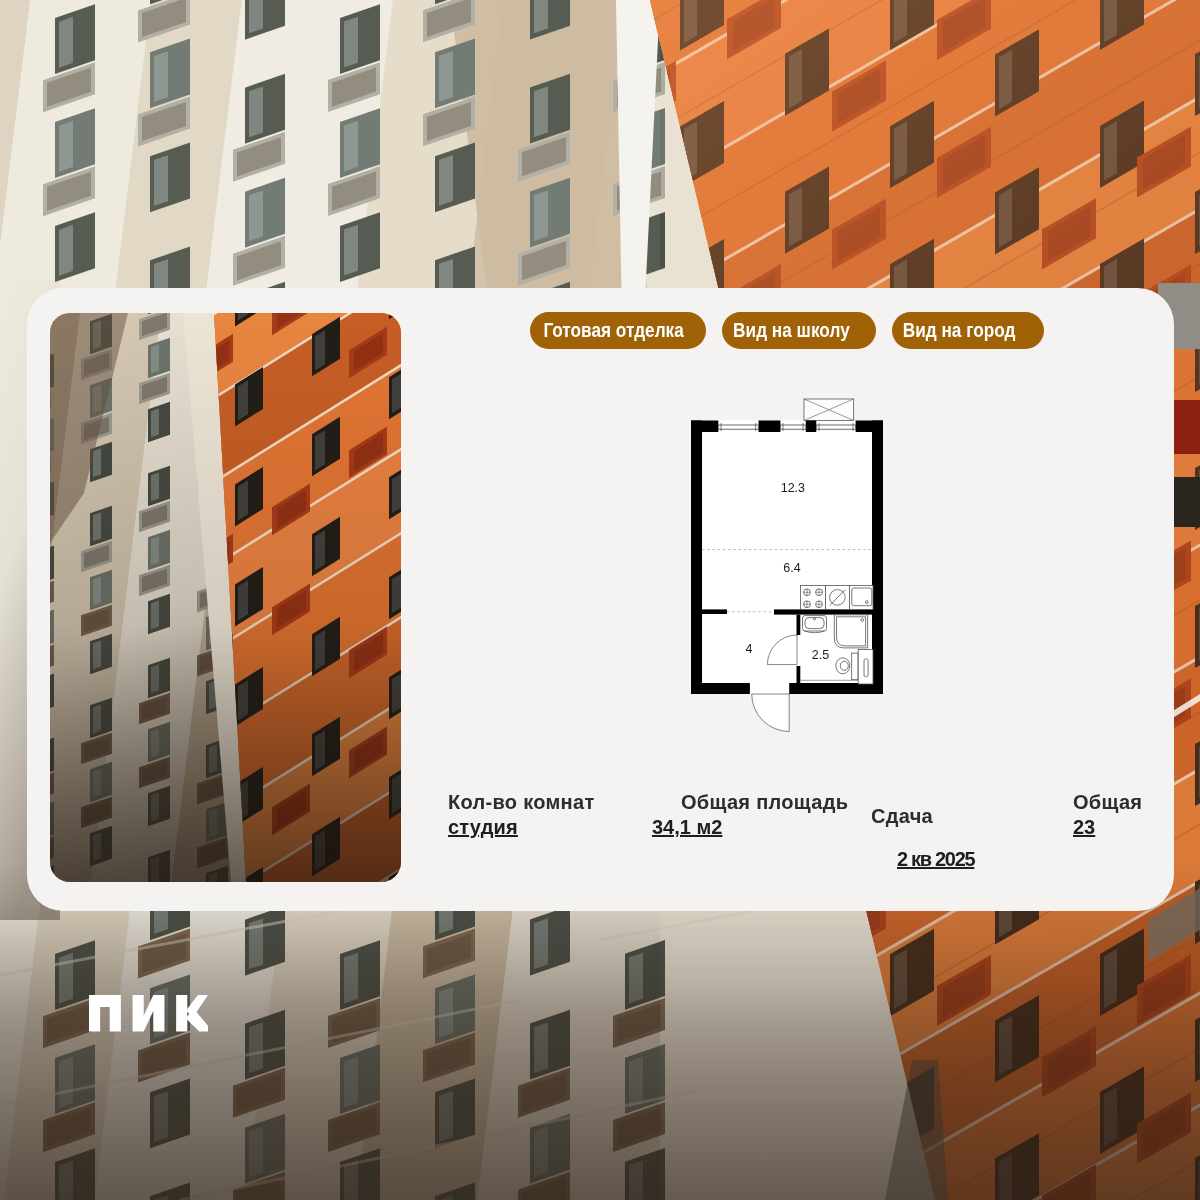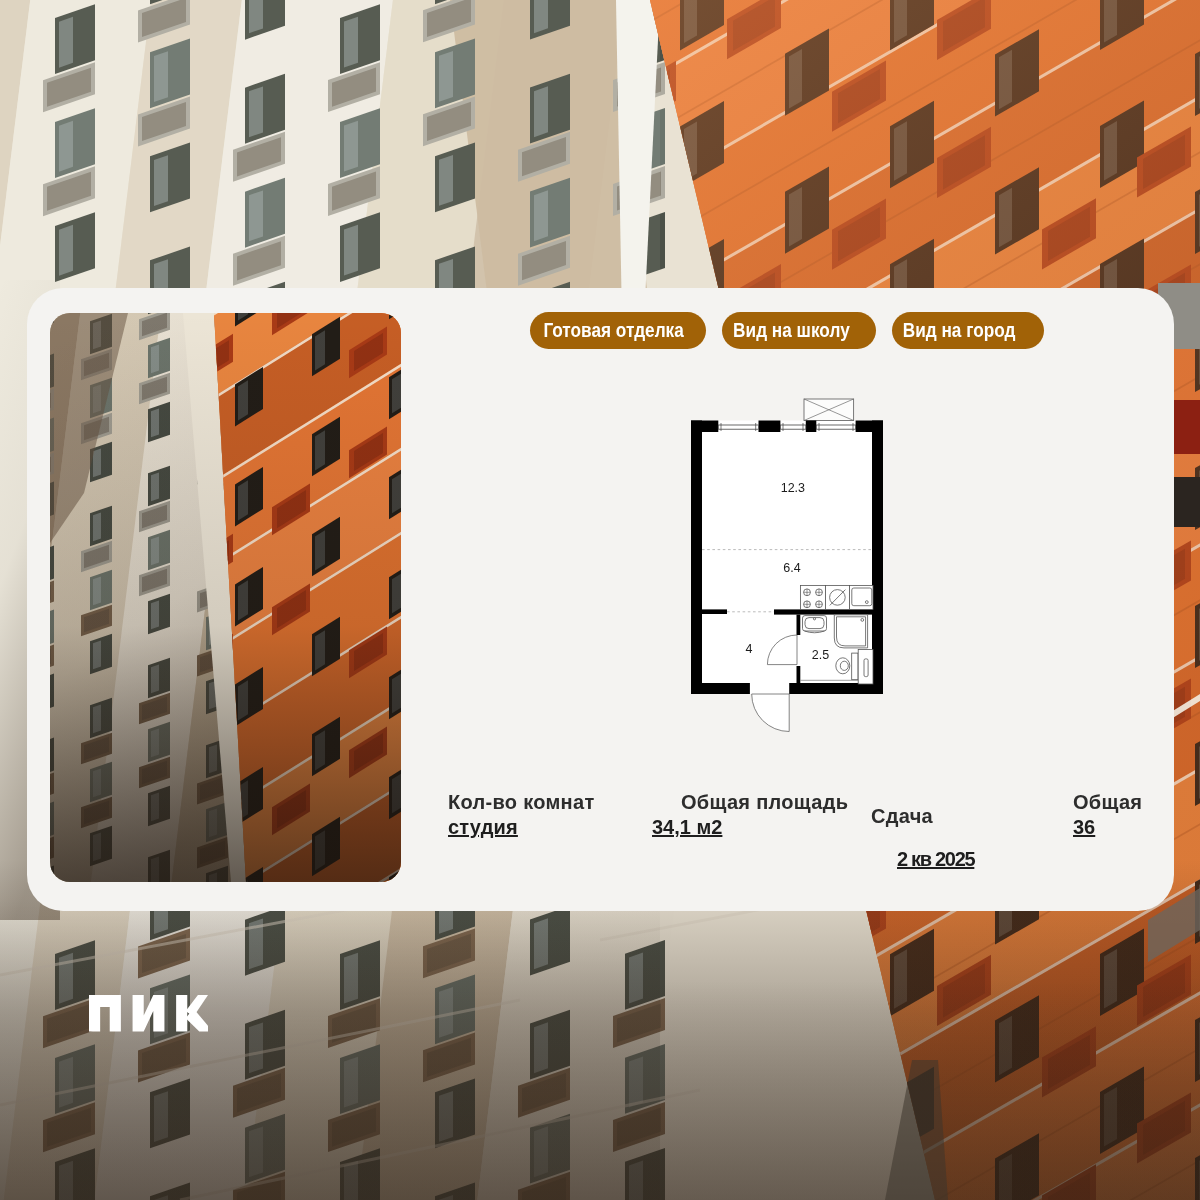--- a/index.html
+++ b/index.html
@@ -1409,21 +1409,21 @@
 <div class="slabel" style="left:421px;top:503px;">Кол-во комнат</div>
 <div class="svalue" style="left:421px;top:528px;letter-spacing:0.2px;">студия</div>
 
 <div class="slabel" style="left:654px;top:503px;">Общая площадь</div>
 <div class="svalue" style="left:625px;top:528px;">34,1 м2</div>
 
 <div class="slabel" style="left:844px;top:517px;">Сдача</div>
 <div class="svalue" style="left:844px;top:560px;letter-spacing:-1.3px;margin-left:26px;">2 кв 2025</div>
 
 <div class="slabel" style="left:1046px;top:503px;">Общая</div>
-<div class="svalue" style="left:1046px;top:528px;">36</div>
+<div class="svalue" style="left:1046px;top:528px;">23</div>
 </div>
 </div>
 
 <div class="abs" style="left:89px;top:995px;width:119px;height:37px;">
 <svg width="119" height="36.5" viewBox="0 0 112 32" preserveAspectRatio="none" style="position:absolute;left:0;top:0">
 <g fill="#ffffff">
 <path d="M0 0 H30 V32 H19.5 V10.5 H10.5 V32 H0 Z"></path>
 <path d="M41 0 H51.5 V32 H41 Z M60.5 0 H71 V32 H60.5 Z M51.5 32 L51.5 18 L60.5 0 L60.5 14 Z"></path>
 <path d="M82 0 H92.5 V32 H82 Z"></path>
 <polygon points="91,14 102.5,0 112,0 98.3,19"></polygon>

